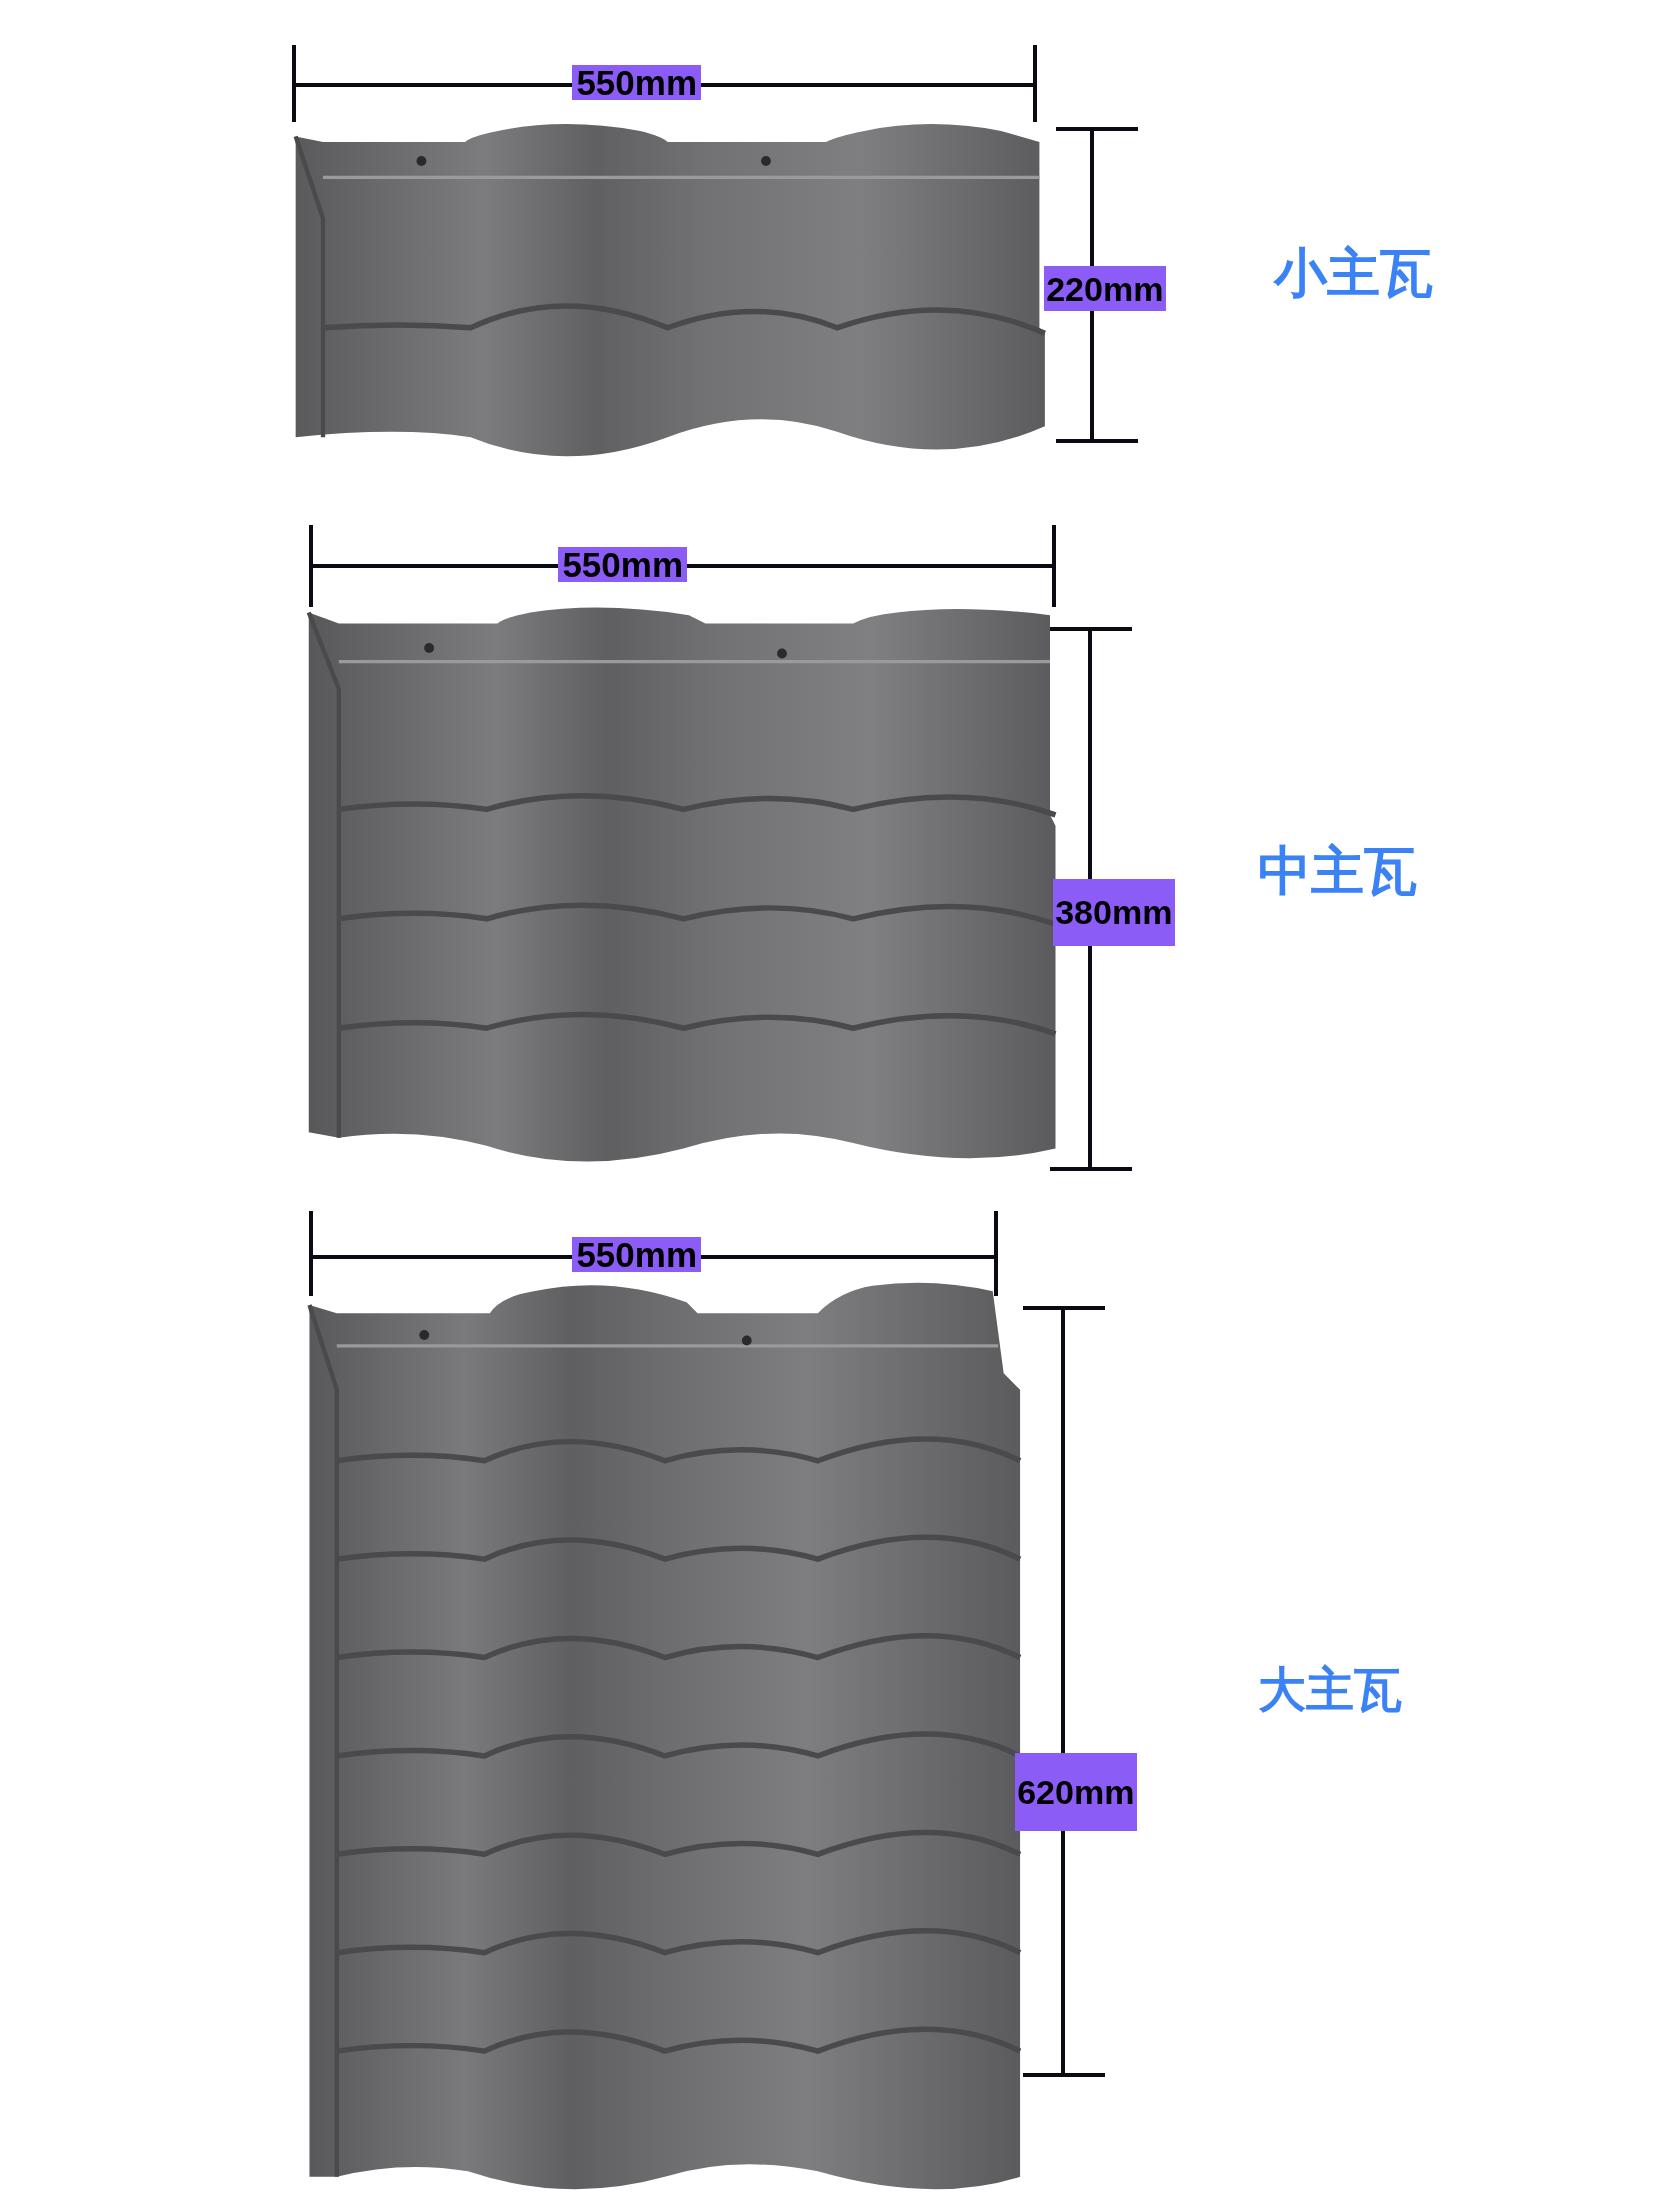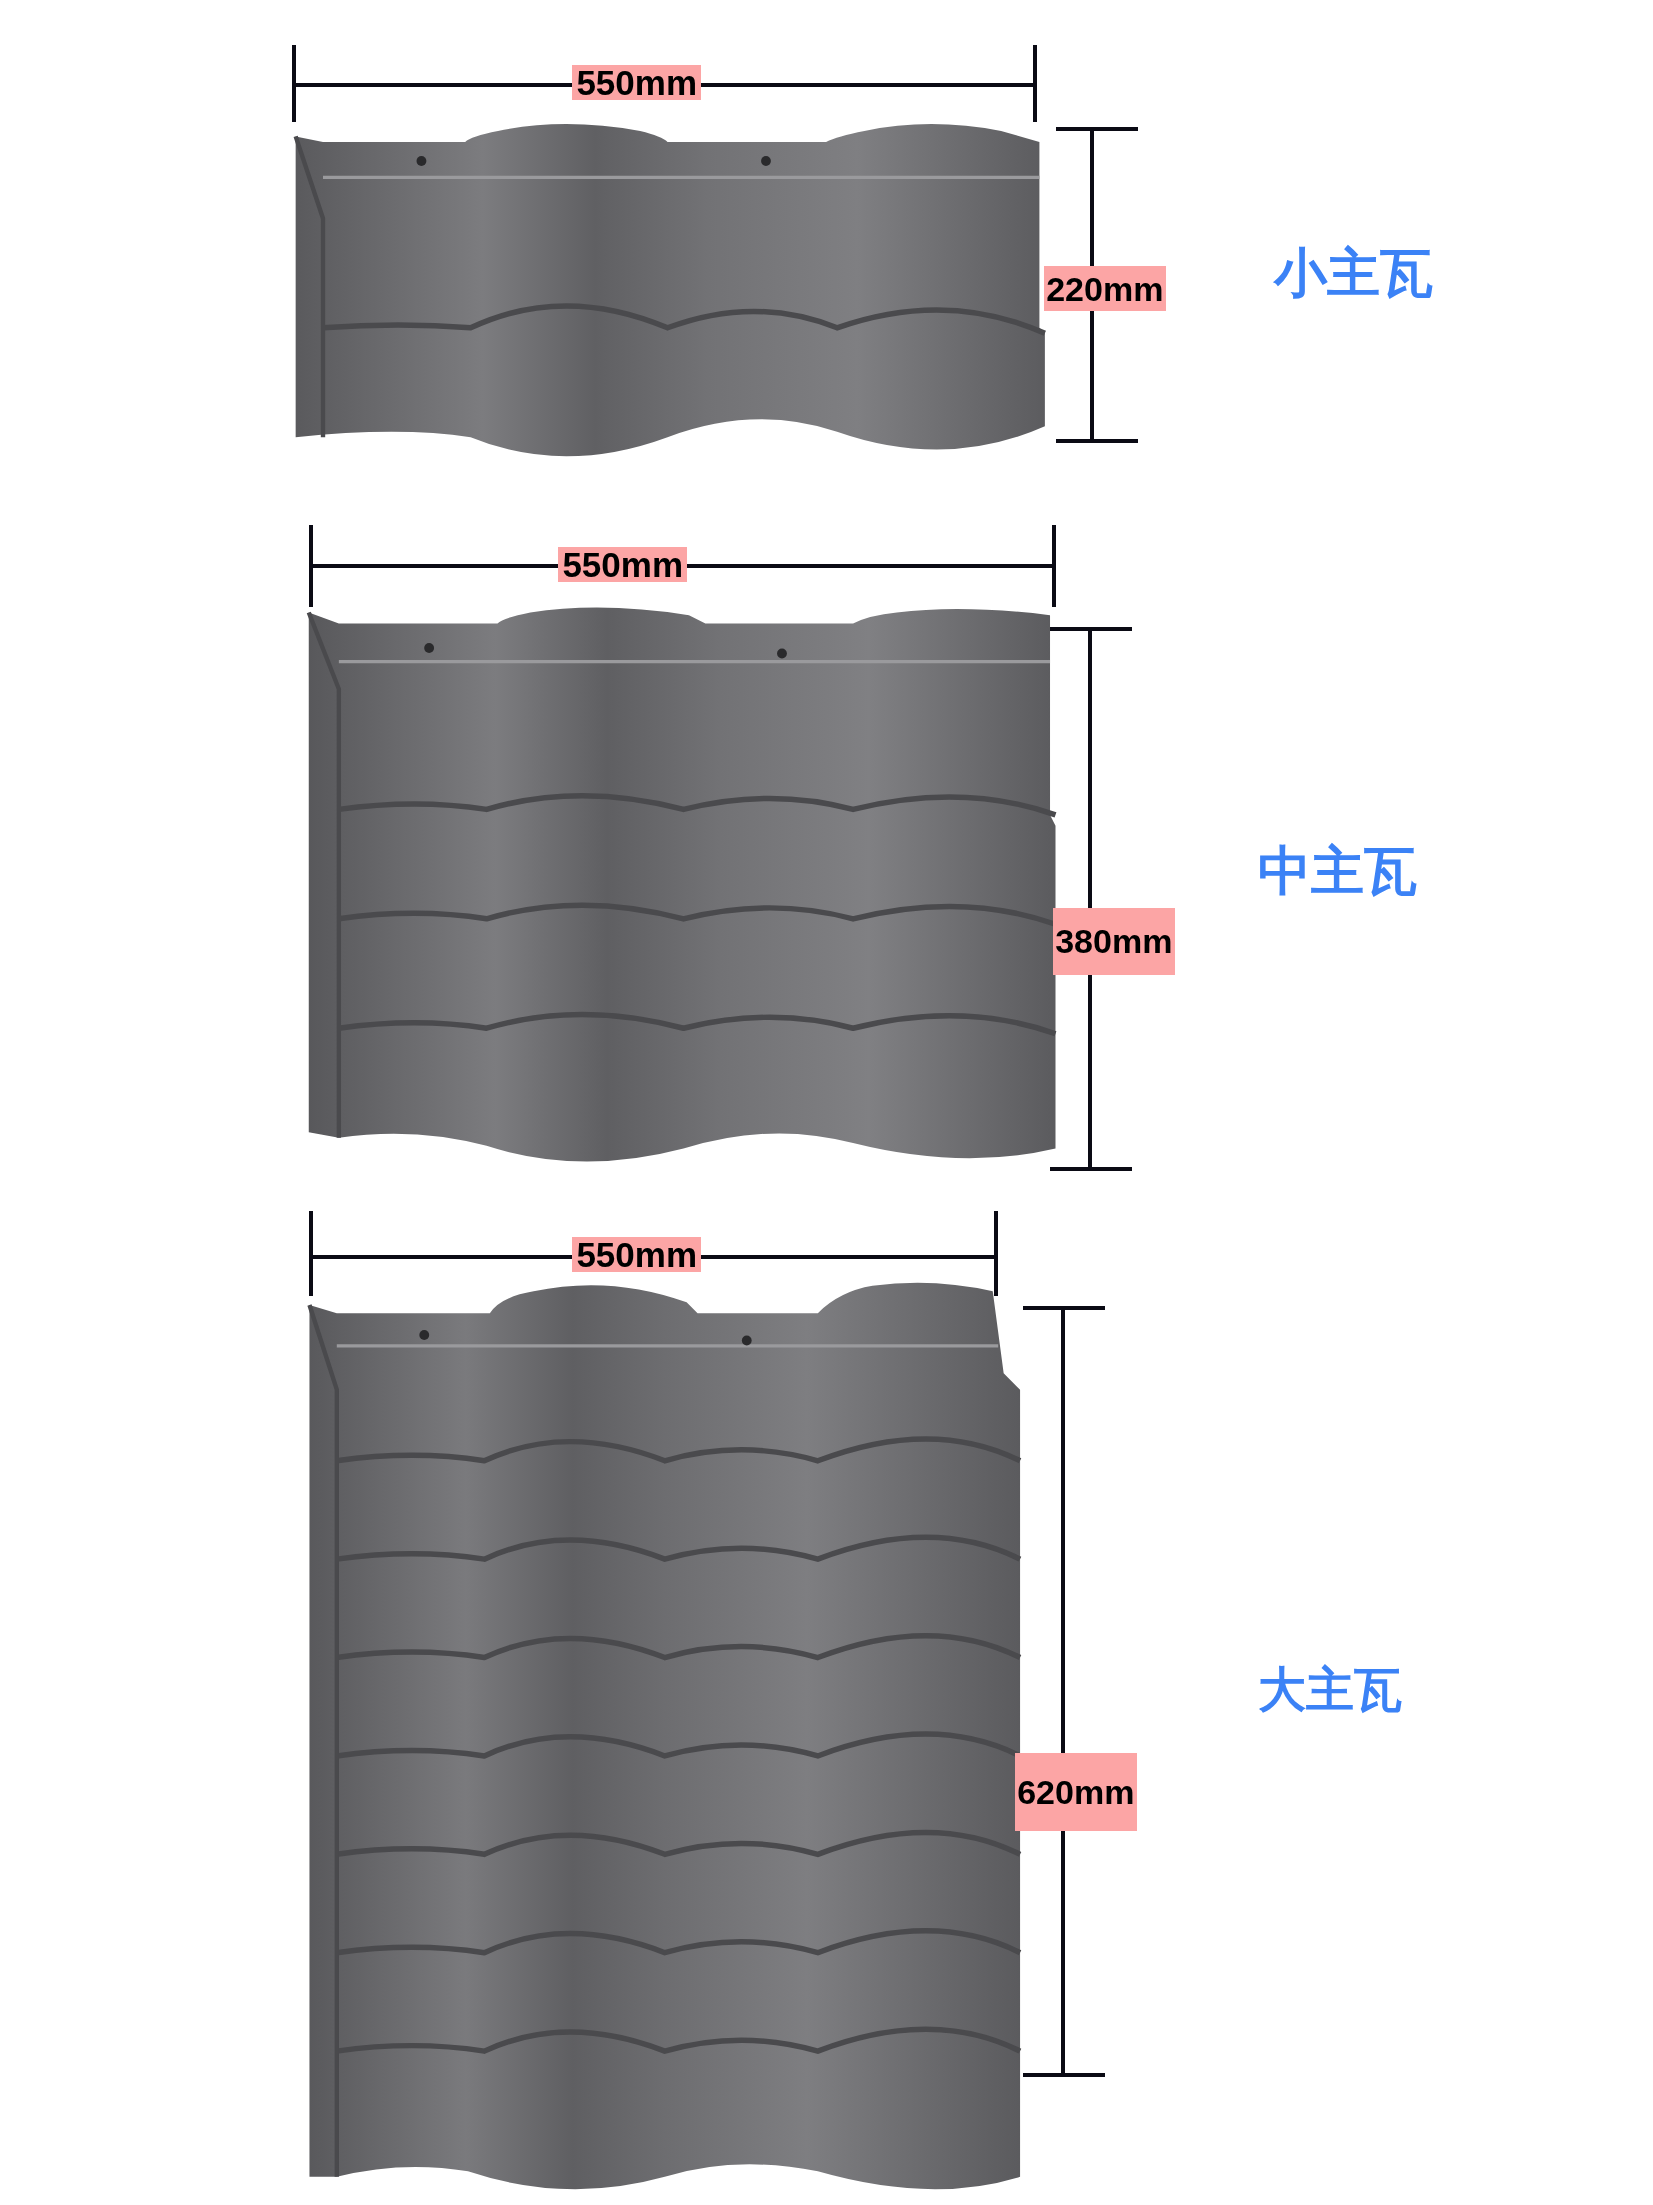--- a/index.html
+++ b/index.html
@@ -1,18 +1,18 @@
 <!DOCTYPE html>
 <html style="font-size:8.8px"><head>
 <meta charset="utf-8">
 <style>
   html,body{margin:0;padding:0;background:#ffffff;}
   body{width:1654px;height:2205px;position:relative;overflow:hidden;font-family:"Liberation Sans","DejaVu Sans",sans-serif;}
   .abs{position:absolute;}
-  .dim-text{font-family:"Liberation Sans","DejaVu Sans",sans-serif;font-weight:700;color:#000;background:#fca5a5;white-space:nowrap;line-height:1;}
+  .dim-text{font-family:"Liberation Sans","DejaVu Sans",sans-serif;font-weight:700;color:#000;background:#8b5cf6;white-space:nowrap;line-height:1;}
   .line{background:#0a0a14;position:absolute;}
   .label{font-family:"DejaVu Sans",sans-serif;font-weight:700;color:#3b82f6;white-space:nowrap;line-height:1;}
   .tile{position:absolute;}
 </style>
 </head>
 <body>
 
 <div>
 
   <div class="line" style="left:292px;top:45px;width:3.8px;height:77px;"></div>
@@ -70,21 +70,21 @@
     <path d="M60,570 Q200,550 330,570 Q500,520 690,570 Q850,530 1000,570 Q1200,520 1370,580" stroke="#4a4a4d" stroke-width="10" fill="none"></path>
     <path d="M60,770 Q200,750 330,770 Q500,720 690,770 Q850,730 1000,770 Q1200,720 1370,780" stroke="#4a4a4d" stroke-width="10" fill="none"></path>
     <path d="M5,10 L60,150 L60,970" stroke="#4a4a4d" stroke-width="8" fill="none"></path>
     <circle cx="225" cy="75" r="9" fill="#2a2a2c"></circle>
     <circle cx="870" cy="85" r="9" fill="#2a2a2c"></circle>
   </svg>
 
   <div class="line" style="left:1050px;top:627px;width:82px;height:3.8px;"></div>
   <div class="line" style="left:1050px;top:1167px;width:82px;height:3.8px;"></div>
   <div class="line" style="left:1088px;top:629px;width:4.4px;height:539px;"></div>
-  <div class="abs dim-text" style="left:1053px;top:908px;font-size:34px;padding:16.4px 2.2px;">380mm</div>
+  <div class="abs dim-text" style="left:1053px;top:879px;font-size:34px;padding:16.4px 2.2px;">380mm</div>
 
   <div class="abs label" style="left:1258px;top:844px;font-size:53px;">中主瓦</div>
 </div>
 
 <div>
   <div class="line" style="left:309px;top:1211px;width:3.8px;height:85px;"></div>
   <div class="line" style="left:994px;top:1211px;width:3.8px;height:85px;"></div>
   <div class="line" style="left:311px;top:1255px;width:685px;height:4.4px;"></div>
   <div class="abs dim-text" style="left:572px;top:1237px;font-size:35px;padding:0 4.4px;">550mm</div>
 

